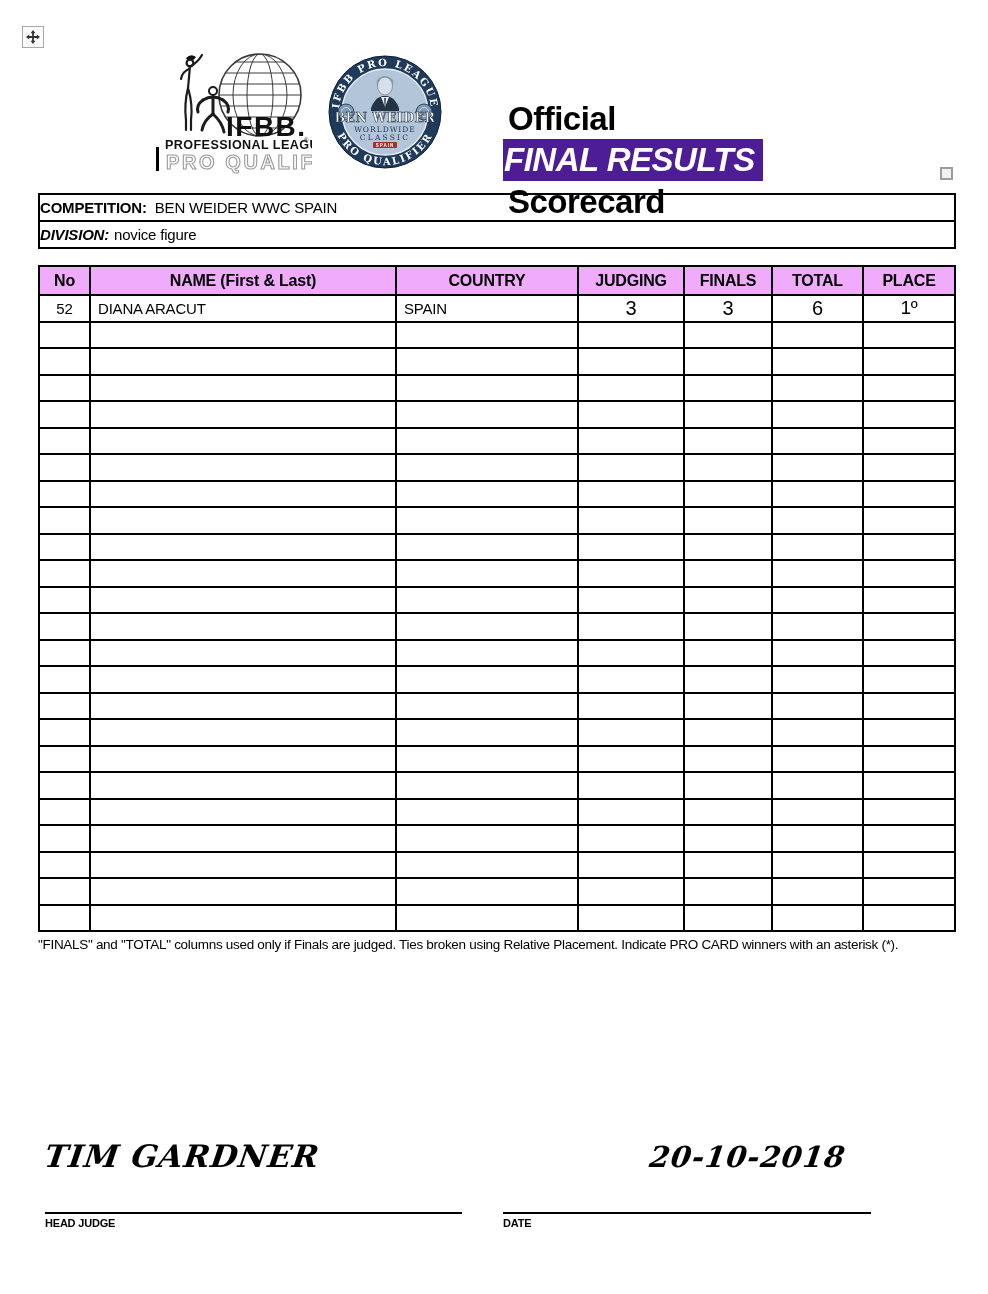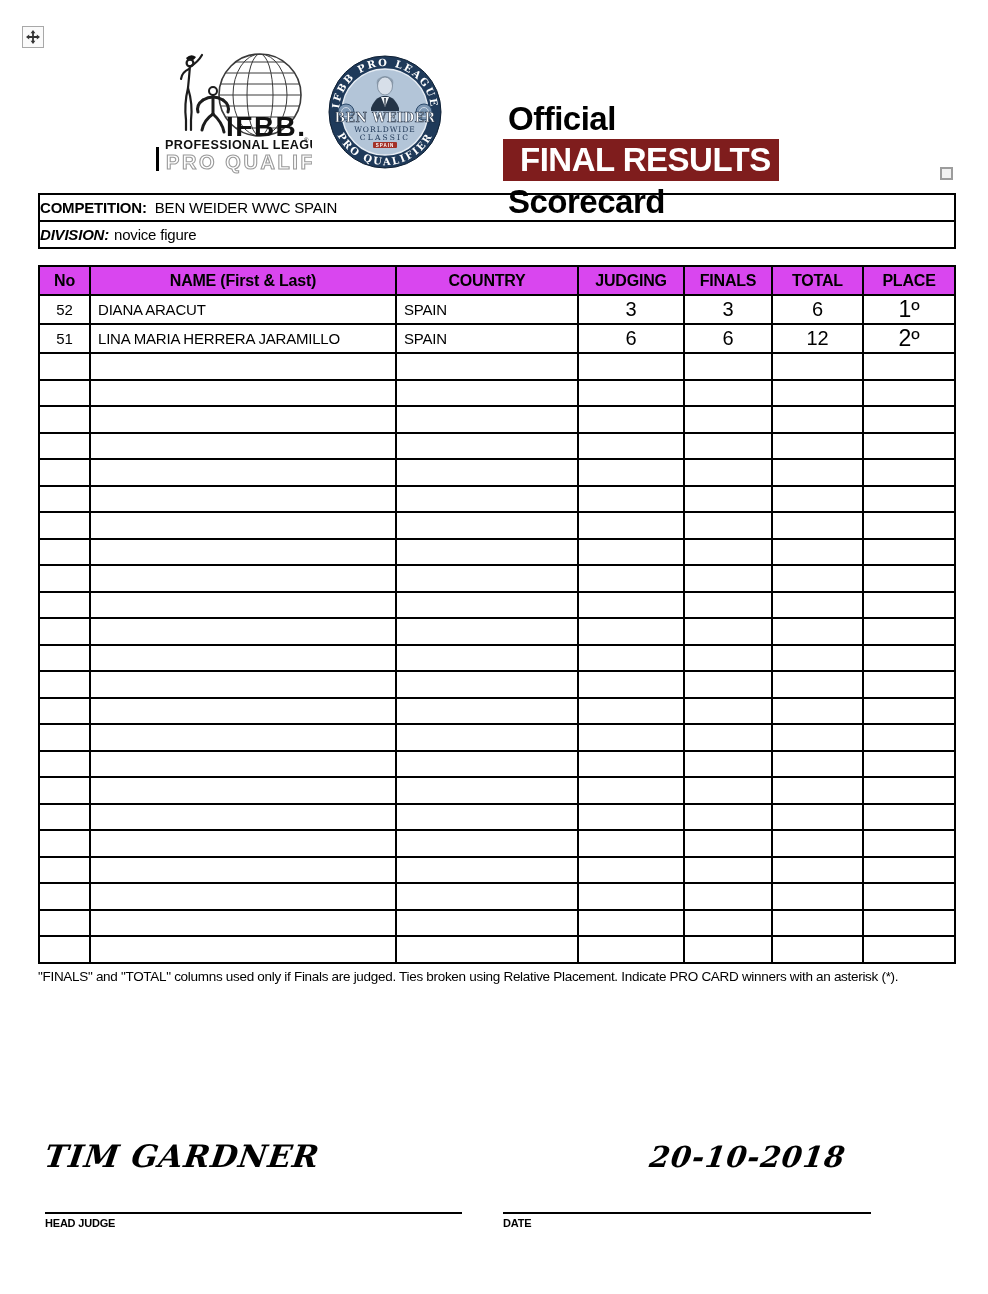--- a/index.html
+++ b/index.html
@@ -14,41 +14,41 @@
     border:1px solid #a8a8a8;background:#fafafa;box-sizing:border-box;
     display:flex;align-items:center;justify-content:center;cursor:move;
   }
   
   .header{position:absolute;left:0;top:0;width:988px;height:195px;}
   .ifbb-logo{position:absolute;left:160px;top:50px;width:152px;height:124px;}
   .cursor-bar{position:absolute;left:156px;top:147px;width:3px;height:24px;background:#000;}
   .bw-logo{position:absolute;left:328px;top:55px;width:114px;height:114px;}
   .title-block{position:absolute;left:503px;top:50px;line-height:41px;margin-top:48px;}
   .title-line{font-size:33px;font-weight:bold;letter-spacing:-0.5px;padding-left:5px;white-space:nowrap;}
-  .title-inverse{display:inline-block;background:#7f1d1d;color:#fff;padding:0 8px 1px 17px;}
+  .title-inverse{display:inline-block;background:#4c1d95;color:#fff;padding:0 8px 1px 1px;font-style:italic;}
   .anchor-square{
     position:absolute;left:940px;top:167px;width:9px;height:9px;
     border:2px solid #9c9c9c;background:#f1f1f1;box-sizing:content-box;
   }
   
   .content{position:absolute;left:38px;top:193px;width:916px;}
   table{border-collapse:collapse;table-layout:fixed;width:916px;}
   td,th{border:2px solid #000;box-sizing:border-box;overflow:hidden;white-space:nowrap;}
   .info-table td{height:27px;font-size:15px;padding:0 0;letter-spacing:-0.2px;vertical-align:middle;}
   .lbl{font-weight:bold;margin-right:8px;}
   .bold-val{font-weight:normal;}
   .results-table{margin-top:16px;}
   .results-table th{
-    background:#d946ef;height:29px;font-size:16px;font-weight:bold;
+    background:#f0abfc;height:29px;font-size:16px;font-weight:bold;
     letter-spacing:-0.2px;text-align:center;vertical-align:middle;
   }
   .results-table td{height:26.5px;font-size:15px;padding:0 7px;letter-spacing:-0.2px;vertical-align:middle;}
   .col-no,.col-judging,.col-finals,.col-total,.col-place{text-align:center;}
   td.col-judging,td.col-finals,td.col-total{font-size:20px;padding:0 2px;}
-  td.col-place{font-size:23px;padding:0 2px;}
+  td.col-place{font-size:19px;padding:0 2px;}
   .footnote{margin-top:5px;font-size:13.5px;letter-spacing:-0.3px;white-space:nowrap;}
   
   .sig-area{position:absolute;left:0;top:1130px;width:988px;height:160px;}
   .script{
     font-family:"DejaVu Serif",serif;font-style:italic;font-weight:bold;
     transform:skewX(-8deg);letter-spacing:1px;white-space:nowrap;
   }
   .sig-name{position:absolute;left:45px;top:8px;font-size:31px;}
   .sig-date{position:absolute;left:650px;top:10px;font-size:29px;}
   .sig-line{position:absolute;top:82px;border-top:2px solid #000;height:0;}
@@ -218,29 +218,20 @@
         <tr>
           <td class="col-no">52</td>
           <td class="col-name">DIANA ARACUT</td>
           <td class="col-country">SPAIN</td>
           <td class="col-judging">3</td>
           <td class="col-finals">3</td>
           <td class="col-total">6</td>
           <td class="col-place">1º</td>
         </tr>
         <tr>
-          <td class="col-no">51</td>
-          <td class="col-name">LINA MARIA HERRERA JARAMILLO</td>
-          <td class="col-country">SPAIN</td>
-          <td class="col-judging">6</td>
-          <td class="col-finals">6</td>
-          <td class="col-total">12</td>
-          <td class="col-place">2º</td>
-        </tr>
-        <tr>
           <td class="col-no"></td>
           <td class="col-name"></td>
           <td class="col-country"></td>
           <td class="col-judging"></td>
           <td class="col-finals"></td>
           <td class="col-total"></td>
           <td class="col-place"></td>
         </tr>
         <tr>
           <td class="col-no"></td>

